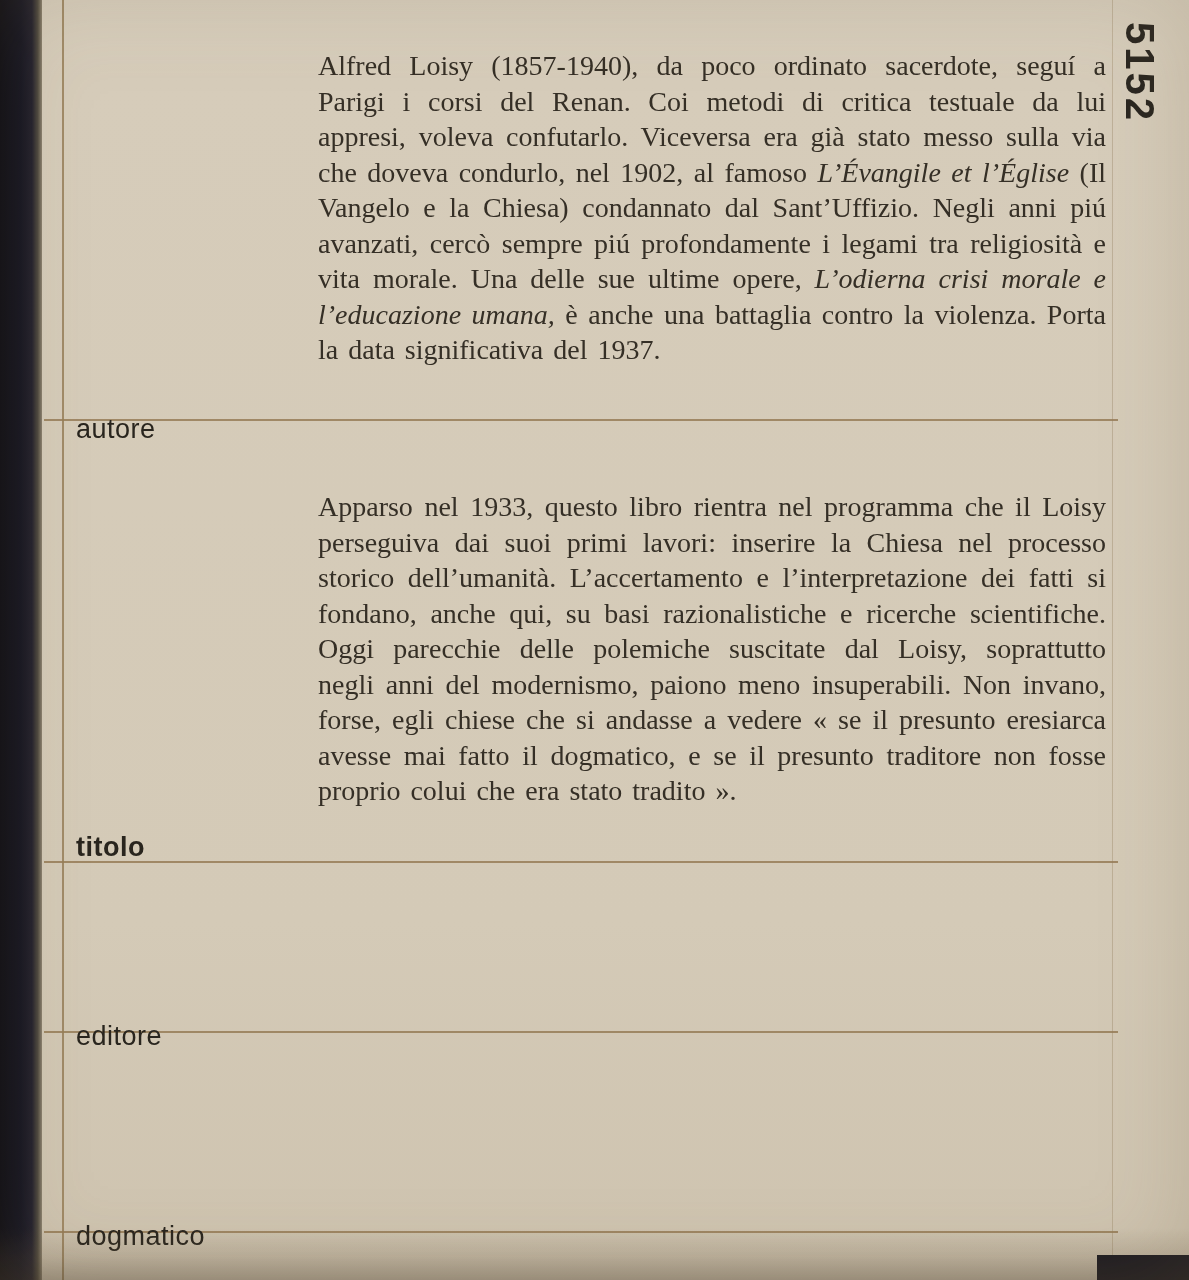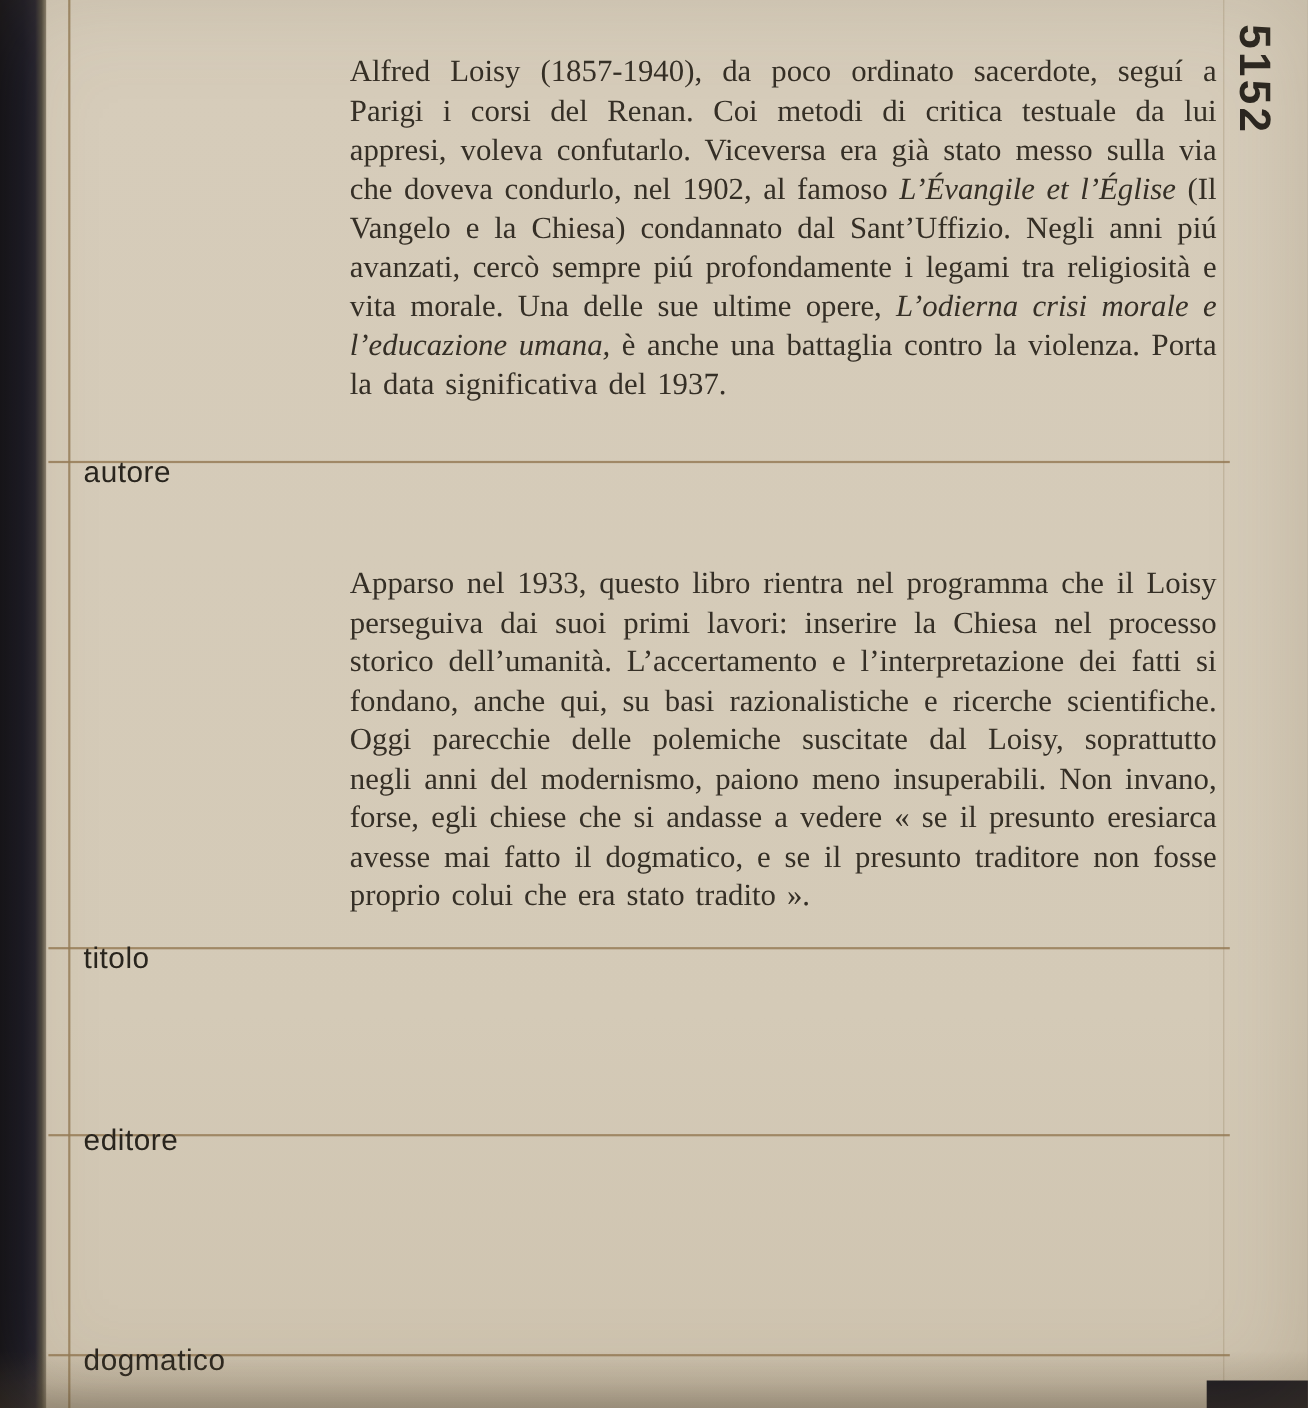--- a/index.html
+++ b/index.html
@@ -54,35 +54,35 @@
   .side-label {
     position: absolute;
     left: 76px;
     font-family: "Liberation Sans", sans-serif;
     font-size: 27px;
     color: #29251e;
     letter-spacing: 0.5px;
     margin-top: 40px;
   }
   .side-label.autore     { top: 374px; }
-  .side-label.titolo     { top: 816px; }
+  .side-label.titolo     { top: 792px; font-weight: bold; }
   .side-label.editore    { top: 981px; }
   .side-label.collezione { top: 1181px; }
   .text-block {
     position: absolute;
     left: 318px;
     width: 788px;
     font-size: 28px;
     line-height: 35.5px;
     color: #352f26;
     text-align: justify;
     word-spacing: 3px;
   }
   .text-block.b1 { top: 48px; }
-  .text-block.b2 { top: 513px; }
+  .text-block.b2 { top: 489px; }
   .text-block.b3 { top: 1072px; }
   .text-block .italic { font-style: italic; }
   .edition-number {
     position: absolute;
     left: 1162px;
     top: 22px;
     transform: rotate(90deg);
     transform-origin: 0 0;
     font-family: "Liberation Sans", sans-serif;
     font-weight: bold;

